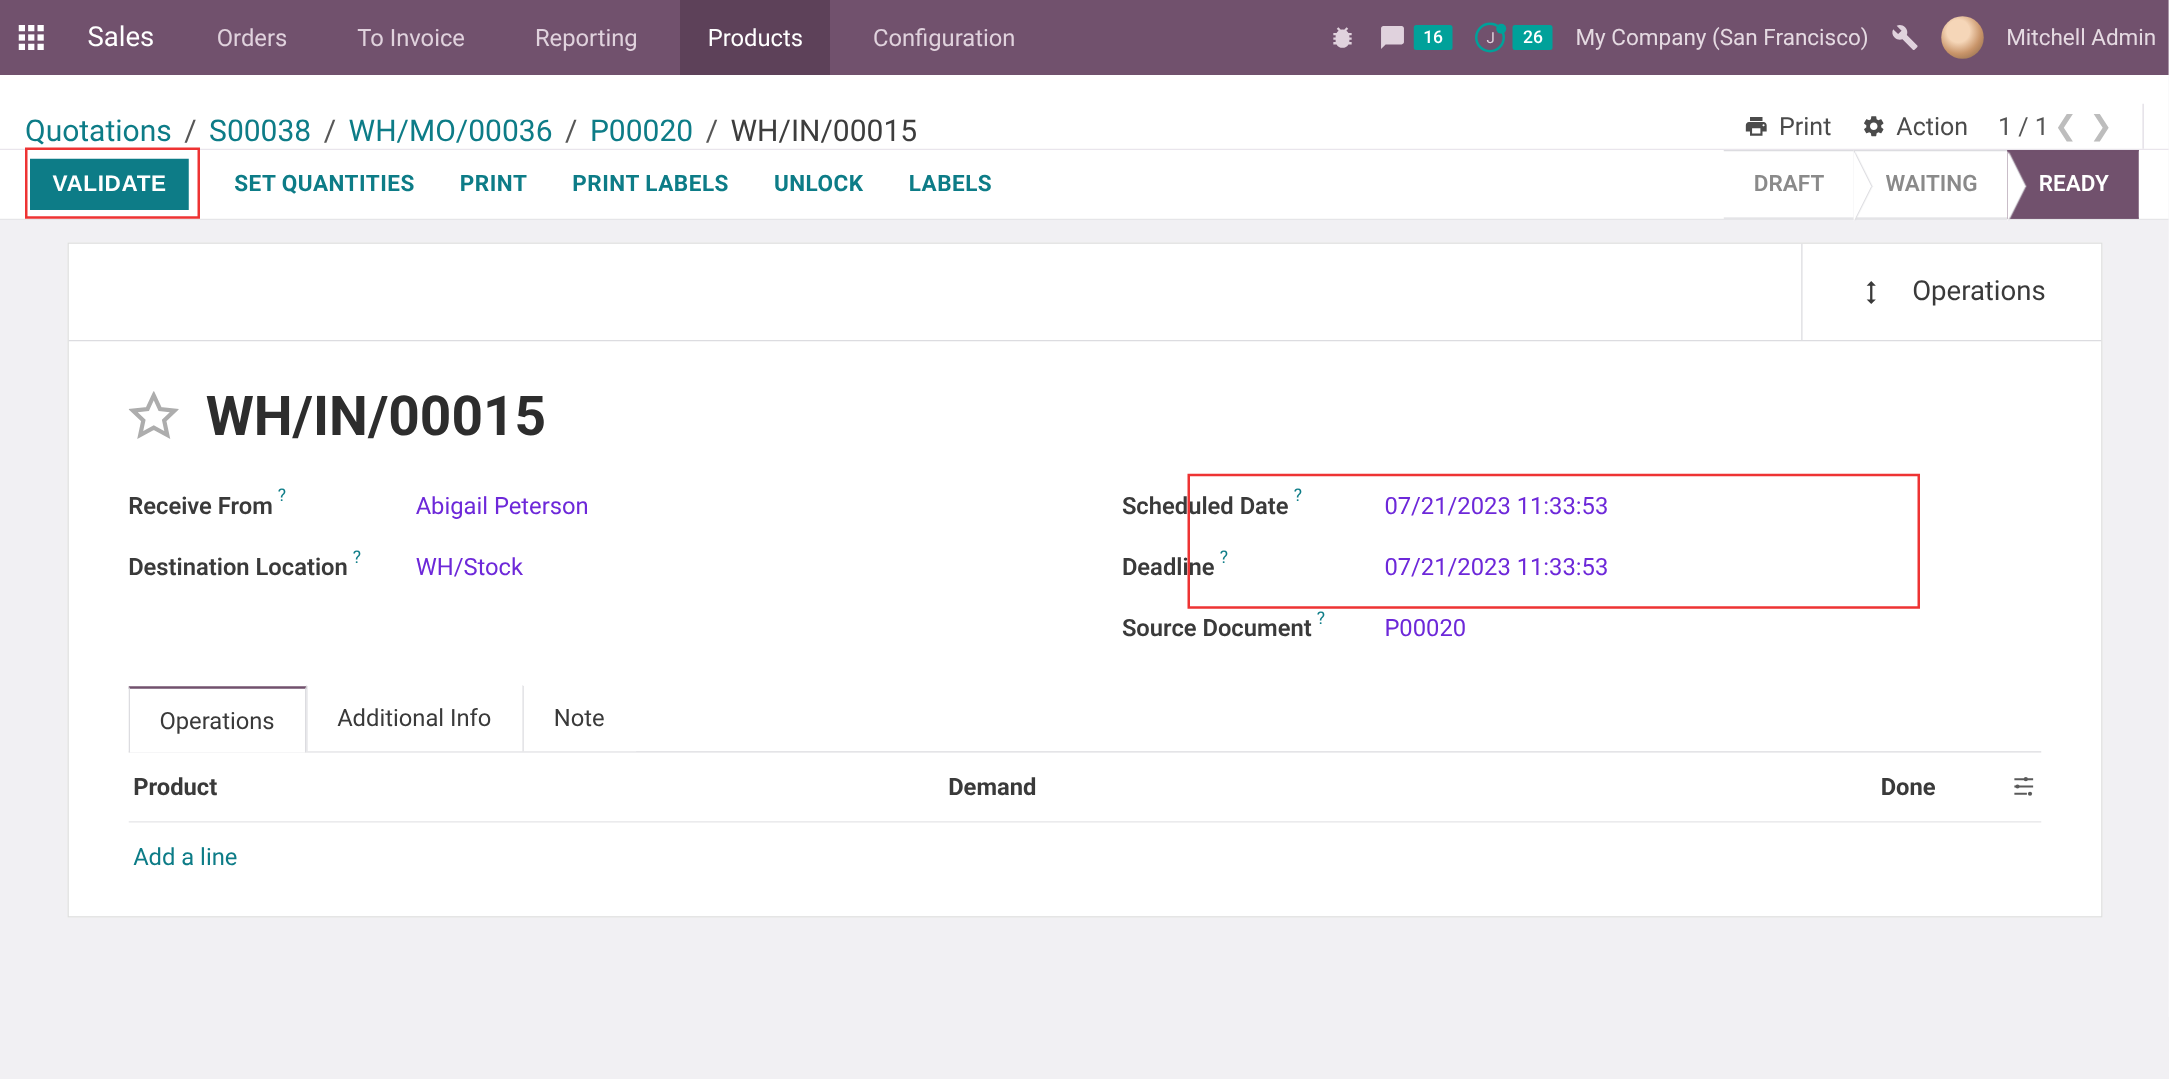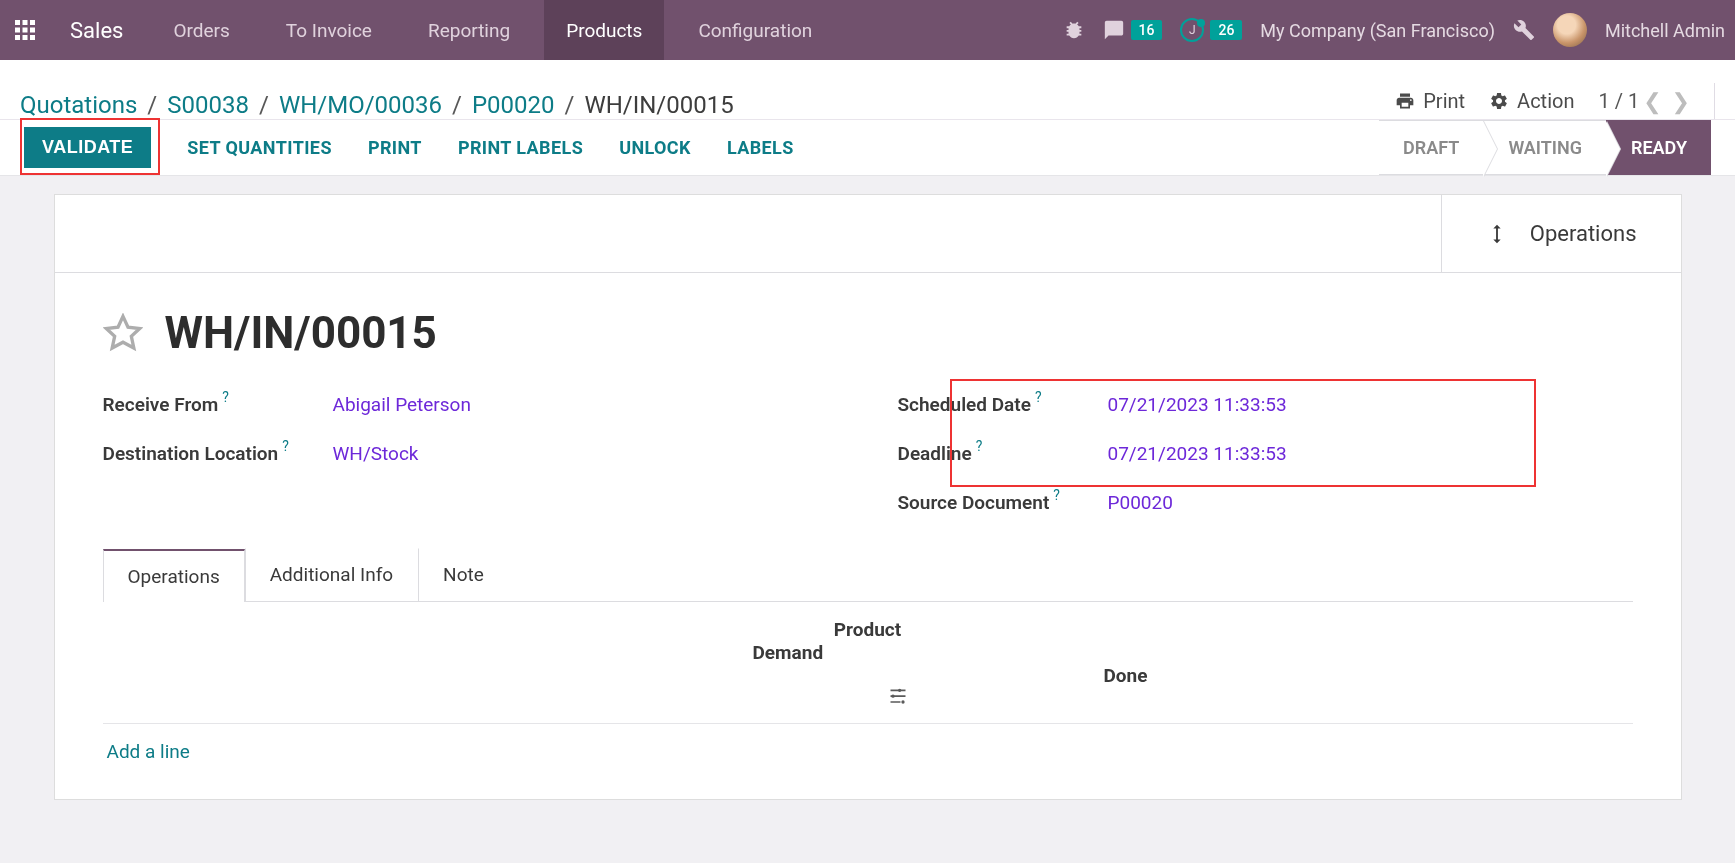--- a/index.html
+++ b/index.html
@@ -76,21 +76,21 @@
 
 .tabs { display: flex; margin-top: 34px; border-bottom: 1px solid #dcdce0; }
 .tab { padding: 14px 24px; font-size: 19px; color: #3a3a3a; border: 1px solid transparent; border-bottom: none; cursor: pointer; background:#fff; }
 .tab.active { border-color: #71516d #dcdce0 #fff #dcdce0; border-top-width: 2px; position: relative; top: 1px; }
 .tab:not(.active) { border-left: 1px solid #dcdce0; }
 .tab:first-child:not(.active) { border-left-color: transparent; }
 .tabs .tab + .tab { border-left: 1px solid #dcdce0; }
 
 
 .op-table { margin-top: 0; }
-.op-head { display: flex; align-items: center; padding: 16px 4px; border-bottom: 1px solid #e5e5e8; font-weight: 700; font-size: 19px; color: #3a3a3a; flex-direction: column; }
+.op-head { display: flex; align-items: center; padding: 16px 4px; border-bottom: 1px solid #e5e5e8; font-weight: 700; font-size: 19px; color: #3a3a3a; }
 .op-row { display: flex; align-items: center; padding: 16px 4px; border-bottom: 1px solid #f0eef2; font-size: 19px; color: #3a3a3a; }
 .col-product { flex: 1; }
 .col-demand { width: 230px; text-align: right; display: flex; align-items: center; justify-content: flex-end; gap: 14px; }
 .col-done { width: 560px; text-align: right; display: flex; align-items: center; justify-content: flex-end; gap: 14px; }
 .col-icons { width: 80px; display: flex; justify-content: flex-end; gap: 20px; align-items: center; }
 .add-line { color: #0d7c87; padding: 16px 4px; cursor: pointer; font-size: 19px; }
 .small-icon { color: #0d7c87; cursor: pointer; }
 .small-icon.gray { color: #5a5a5a; }
 
 svg { display: block; }

